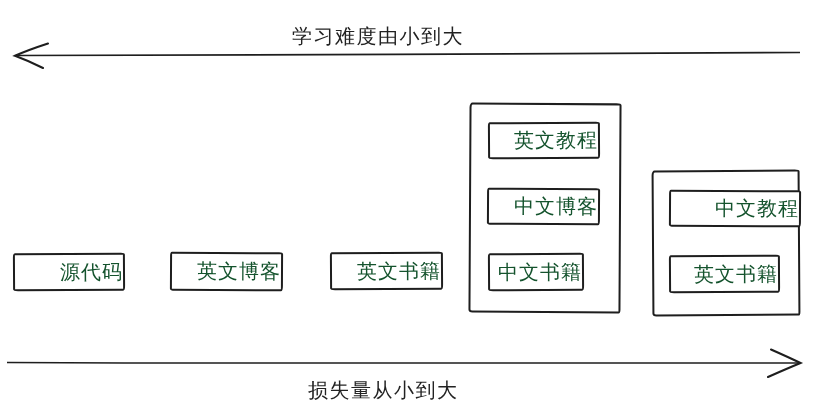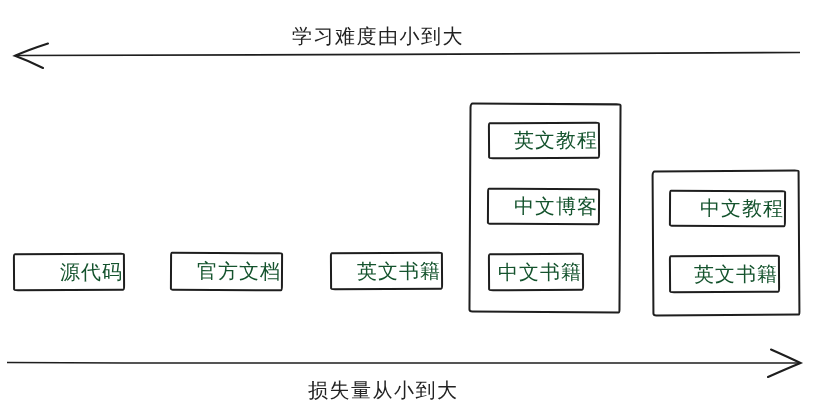--- a/index.html
+++ b/index.html
@@ -74,21 +74,21 @@
       <path d="M 7 362.5 C 280 364 560 363 798 363" stroke-width="1.7"></path>
       <path d="M 771 349.5 Q 788 357 800.5 363 Q 786 369 768 377" stroke-width="2.1" stroke-linecap="round"></path>
     </g>
   </svg>
 
   <div class="node r-neg" style="left:13px; top:253px; width:112px; height:38px;padding-left:27px;">
     <span>源代码</span>
   </div>
 
   <div class="node r-pos" style="left:170px; top:252px; width:113px; height:39px;">
-    <span>官方文档</span>
+    <span>英文博客</span>
   </div>
 
   <div class="node r-neg" style="left:330px; top:252px; width:113px; height:38px;">
     <span>英文书籍</span>
   </div>
 
   <div class="group r-pos" style="left:469px; top:103px; width:152px; height:210px;"></div>
 
   <div class="node r-neg" style="left:488px; top:122px; width:112px; height:37px;">
     <span>英文教程</span>
@@ -97,21 +97,21 @@
   <div class="node r-pos" style="left:487px; top:188px; width:113px; height:37px;">
     <span>中文博客</span>
   </div>
 
   <div class="node r-neg" style="left:488px; top:253px; width:96px; height:38px;">
     <span>中文书籍</span>
   </div>
 
   <div class="group r-neg" style="left:652px; top:170px; width:148px; height:146px;"></div>
 
-  <div class="node r-pos" style="left:669px; top:190px; width:117px; height:37px;">
+  <div class="node r-pos" style="left:669px; top:190px; width:132px; height:37px;">
     <span>中文教程</span>
   </div>
 
   <div class="node r-neg" style="left:669px; top:255px; width:111px; height:38px;">
     <span>英文书籍</span>
   </div>
 
   <div class="axis-label" style="left:308px; top:377px;">损失量从小到大</div>
 
 </div>

